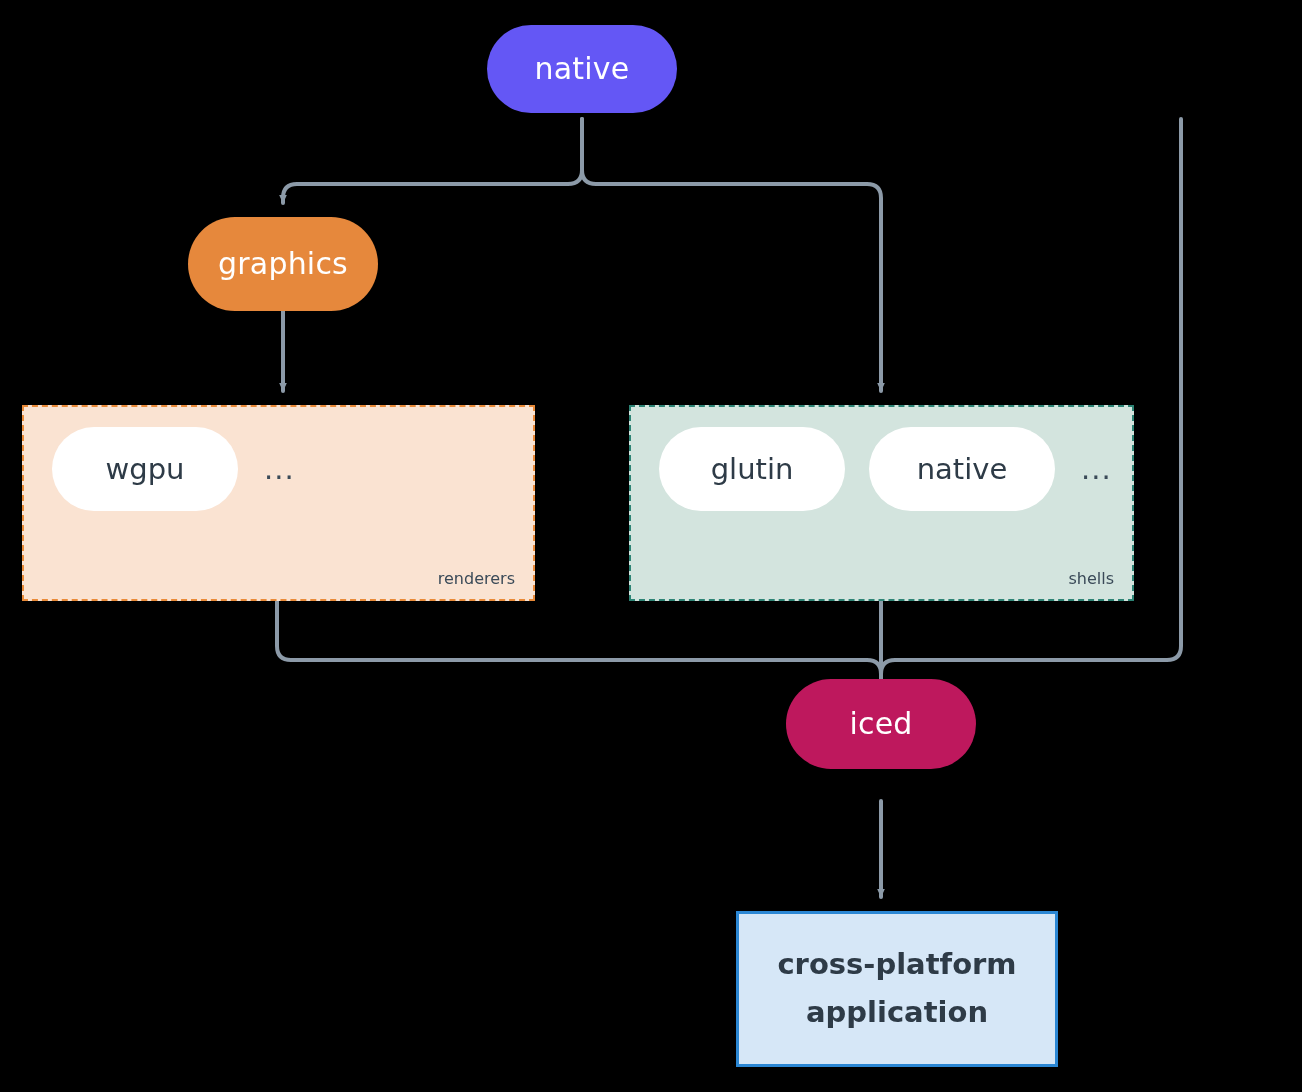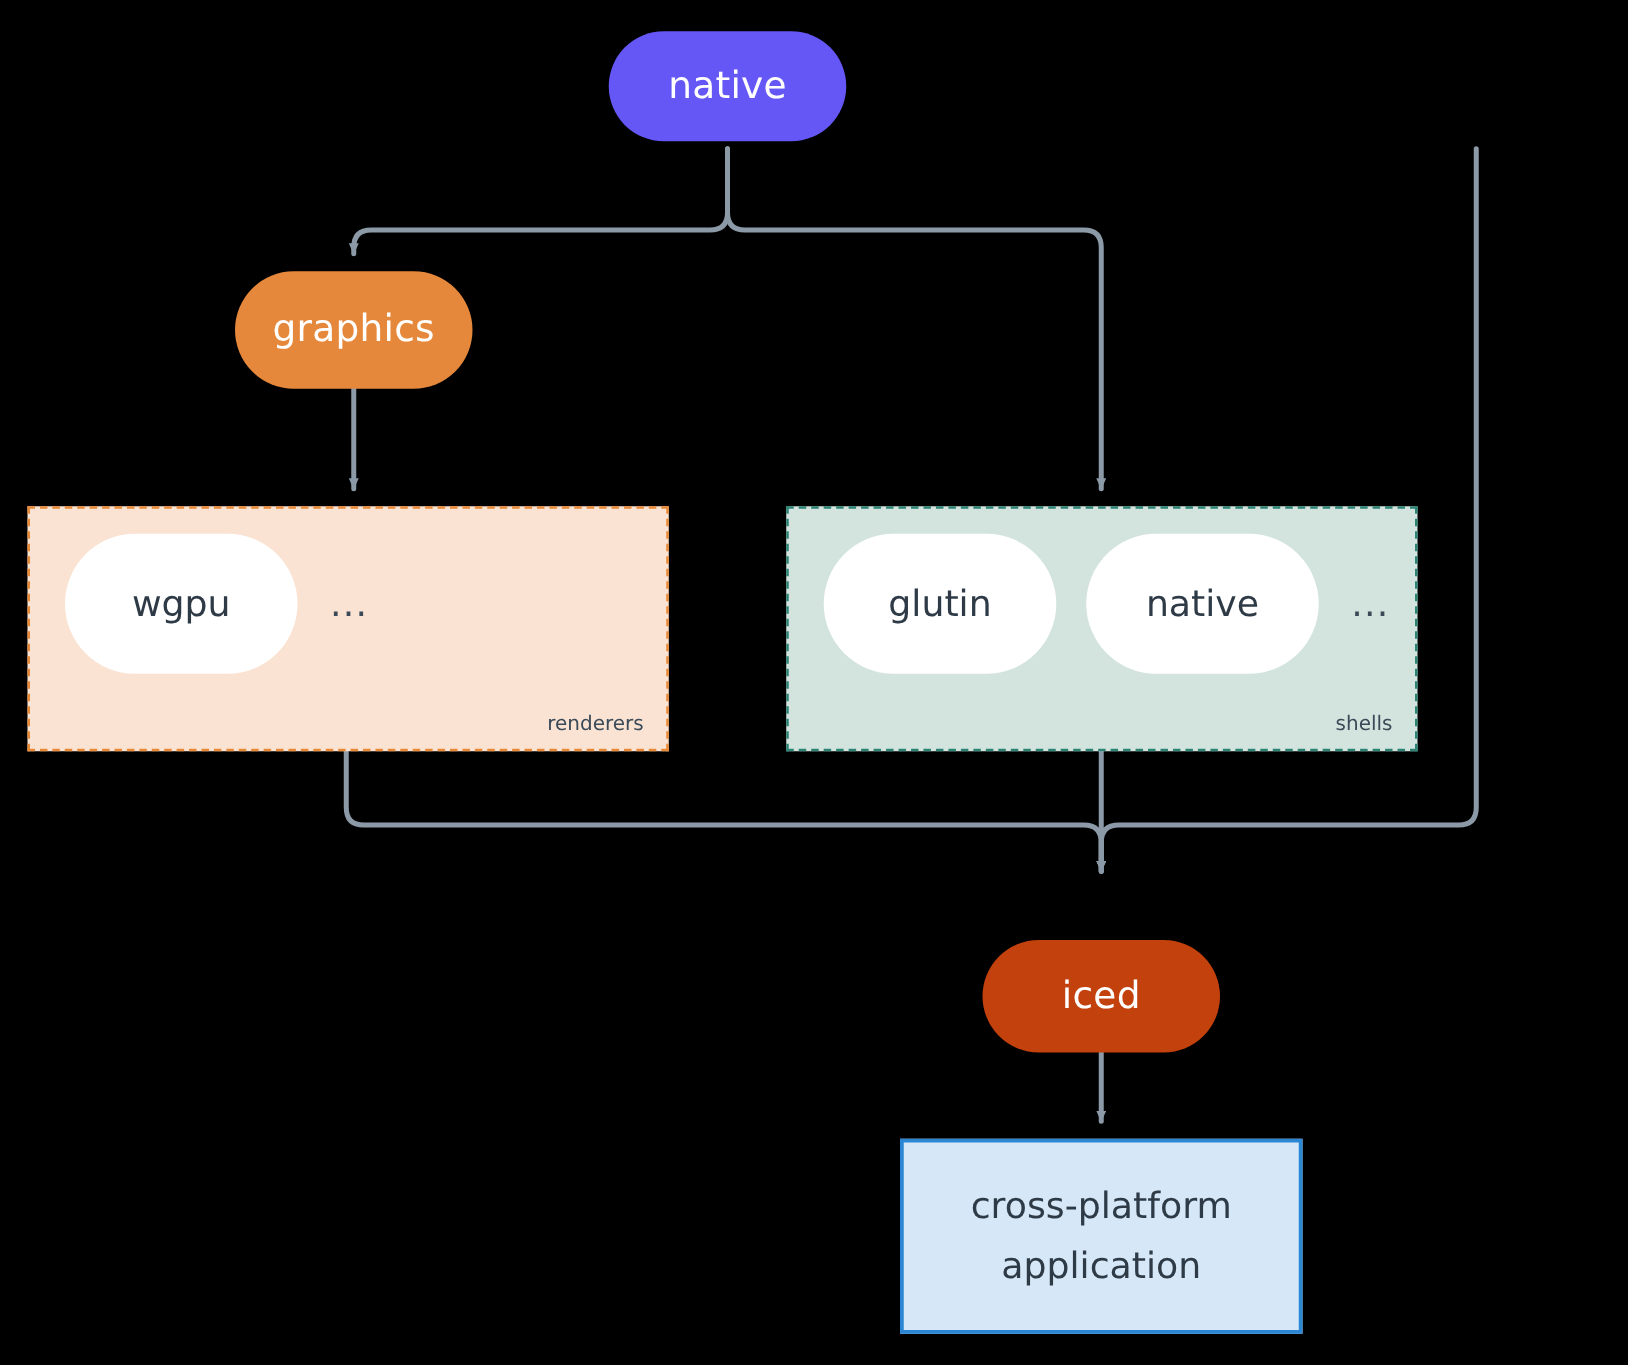--- a/index.html
+++ b/index.html
@@ -48,23 +48,23 @@
     width: 190px; height: 94px;
     background: #6457F5;
   }
   .pill-graphics {
     left: 188px; top: 217px;
     width: 190px; height: 94px;
     background: #E6883C;
     align-items: center;
   }
   .pill-iced {
-    left: 786px; top: 752px;
+    left: 786px; top: 679px;
     width: 190px; height: 90px;
-    background: #c2410c;
+    background: #be185d;
   }
 
   
   .group {
     position: absolute;
     box-sizing: border-box;
   }
   .group-renderers {
     left: 22px; top: 405px;
     width: 513px; height: 196px;
@@ -83,21 +83,21 @@
     width: 100%;
     display: flex;
     align-items: center;
     padding-left: 28px;
     box-sizing: border-box;
   }
   .sub-pill {
     display: flex;
     align-items: center;
     justify-content: center;
-    height: 112px;
+    height: 84px;
     min-width: 186px;
     padding: 0 18px;
     border-radius: 999px;
     background: #FFFFFF;
     color: #2E3B47;
     font-size: 29px;
     line-height: 1;
     white-space: nowrap;
     margin-right: 24px;
     box-sizing: border-box;
@@ -115,33 +115,34 @@
     bottom: 12px;
     color: #3A4A58;
     font-size: 16px;
     line-height: 1;
     white-space: nowrap;
   }
 
   
   .rect-node {
     position: absolute;
-    left: 720px; top: 911px;
+    left: 736px; top: 911px;
     width: 322px; height: 156px;
     box-sizing: border-box;
     background: #D6E7F7;
     border: 3px solid #2B87D4;
     display: flex;
     flex-direction: column;
     align-items: center;
     justify-content: center;
     color: #2E3B47;
     font-size: 29px;
     line-height: 1.65;
     text-align: center;
+    font-weight: bold;
   }
   .rect-line { white-space: nowrap; }
 </style>
 </head>
 <body>
 
 <div id="stage">
 
   <svg id="edges" viewBox="0 0 1302 1092" width="1302" height="1092">
     <defs>

